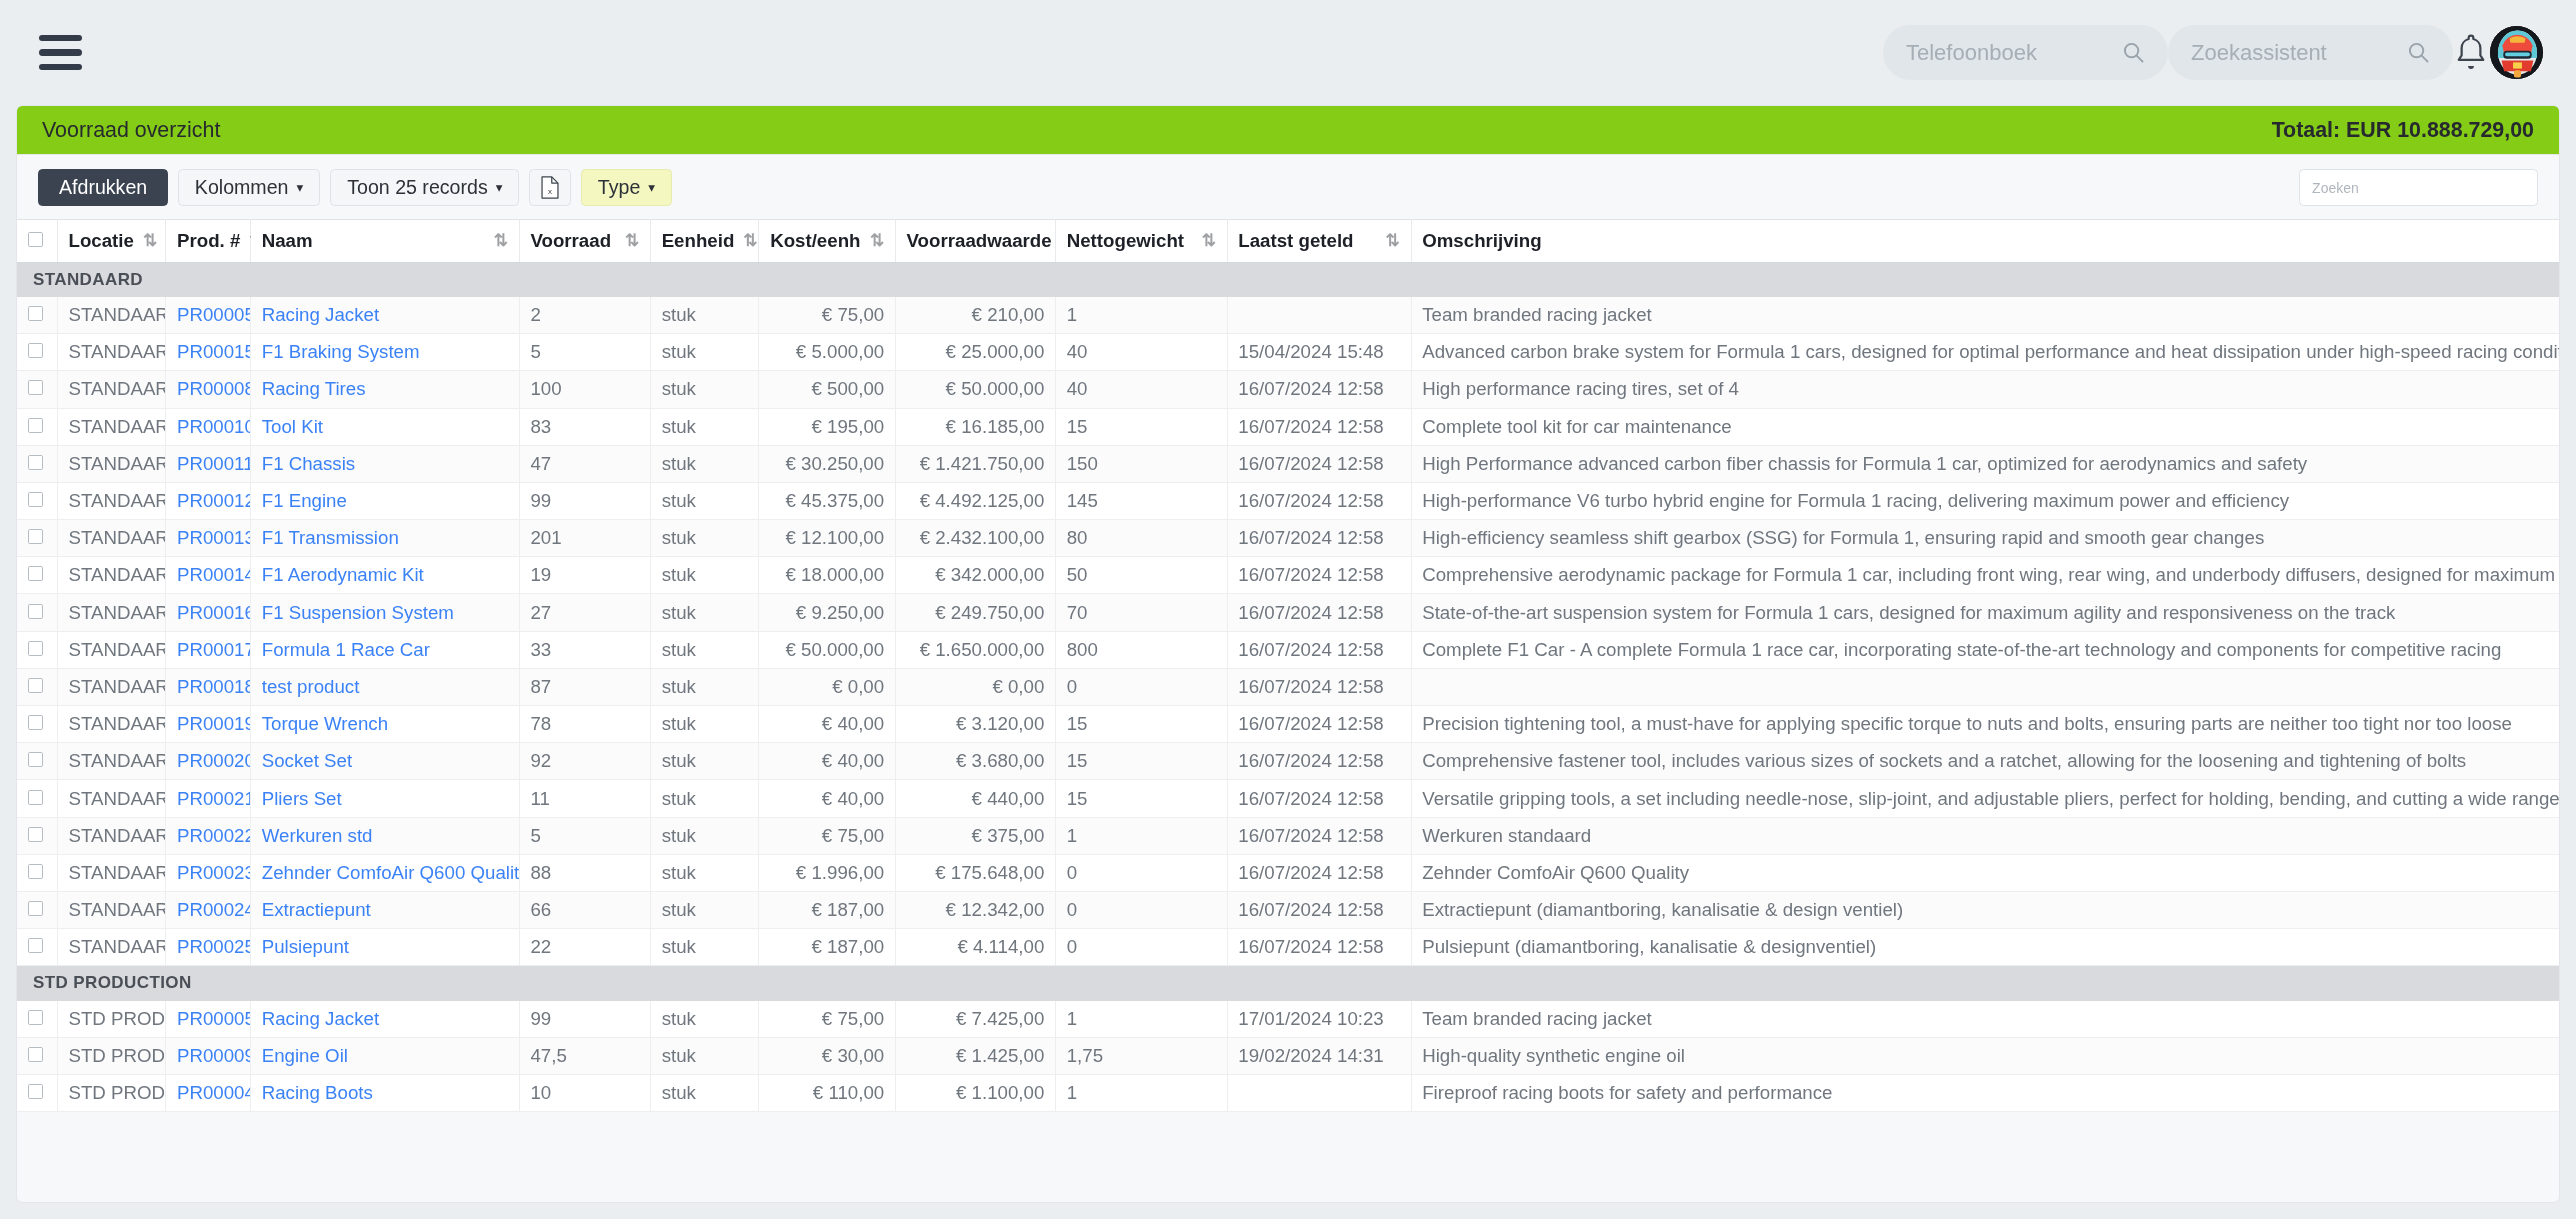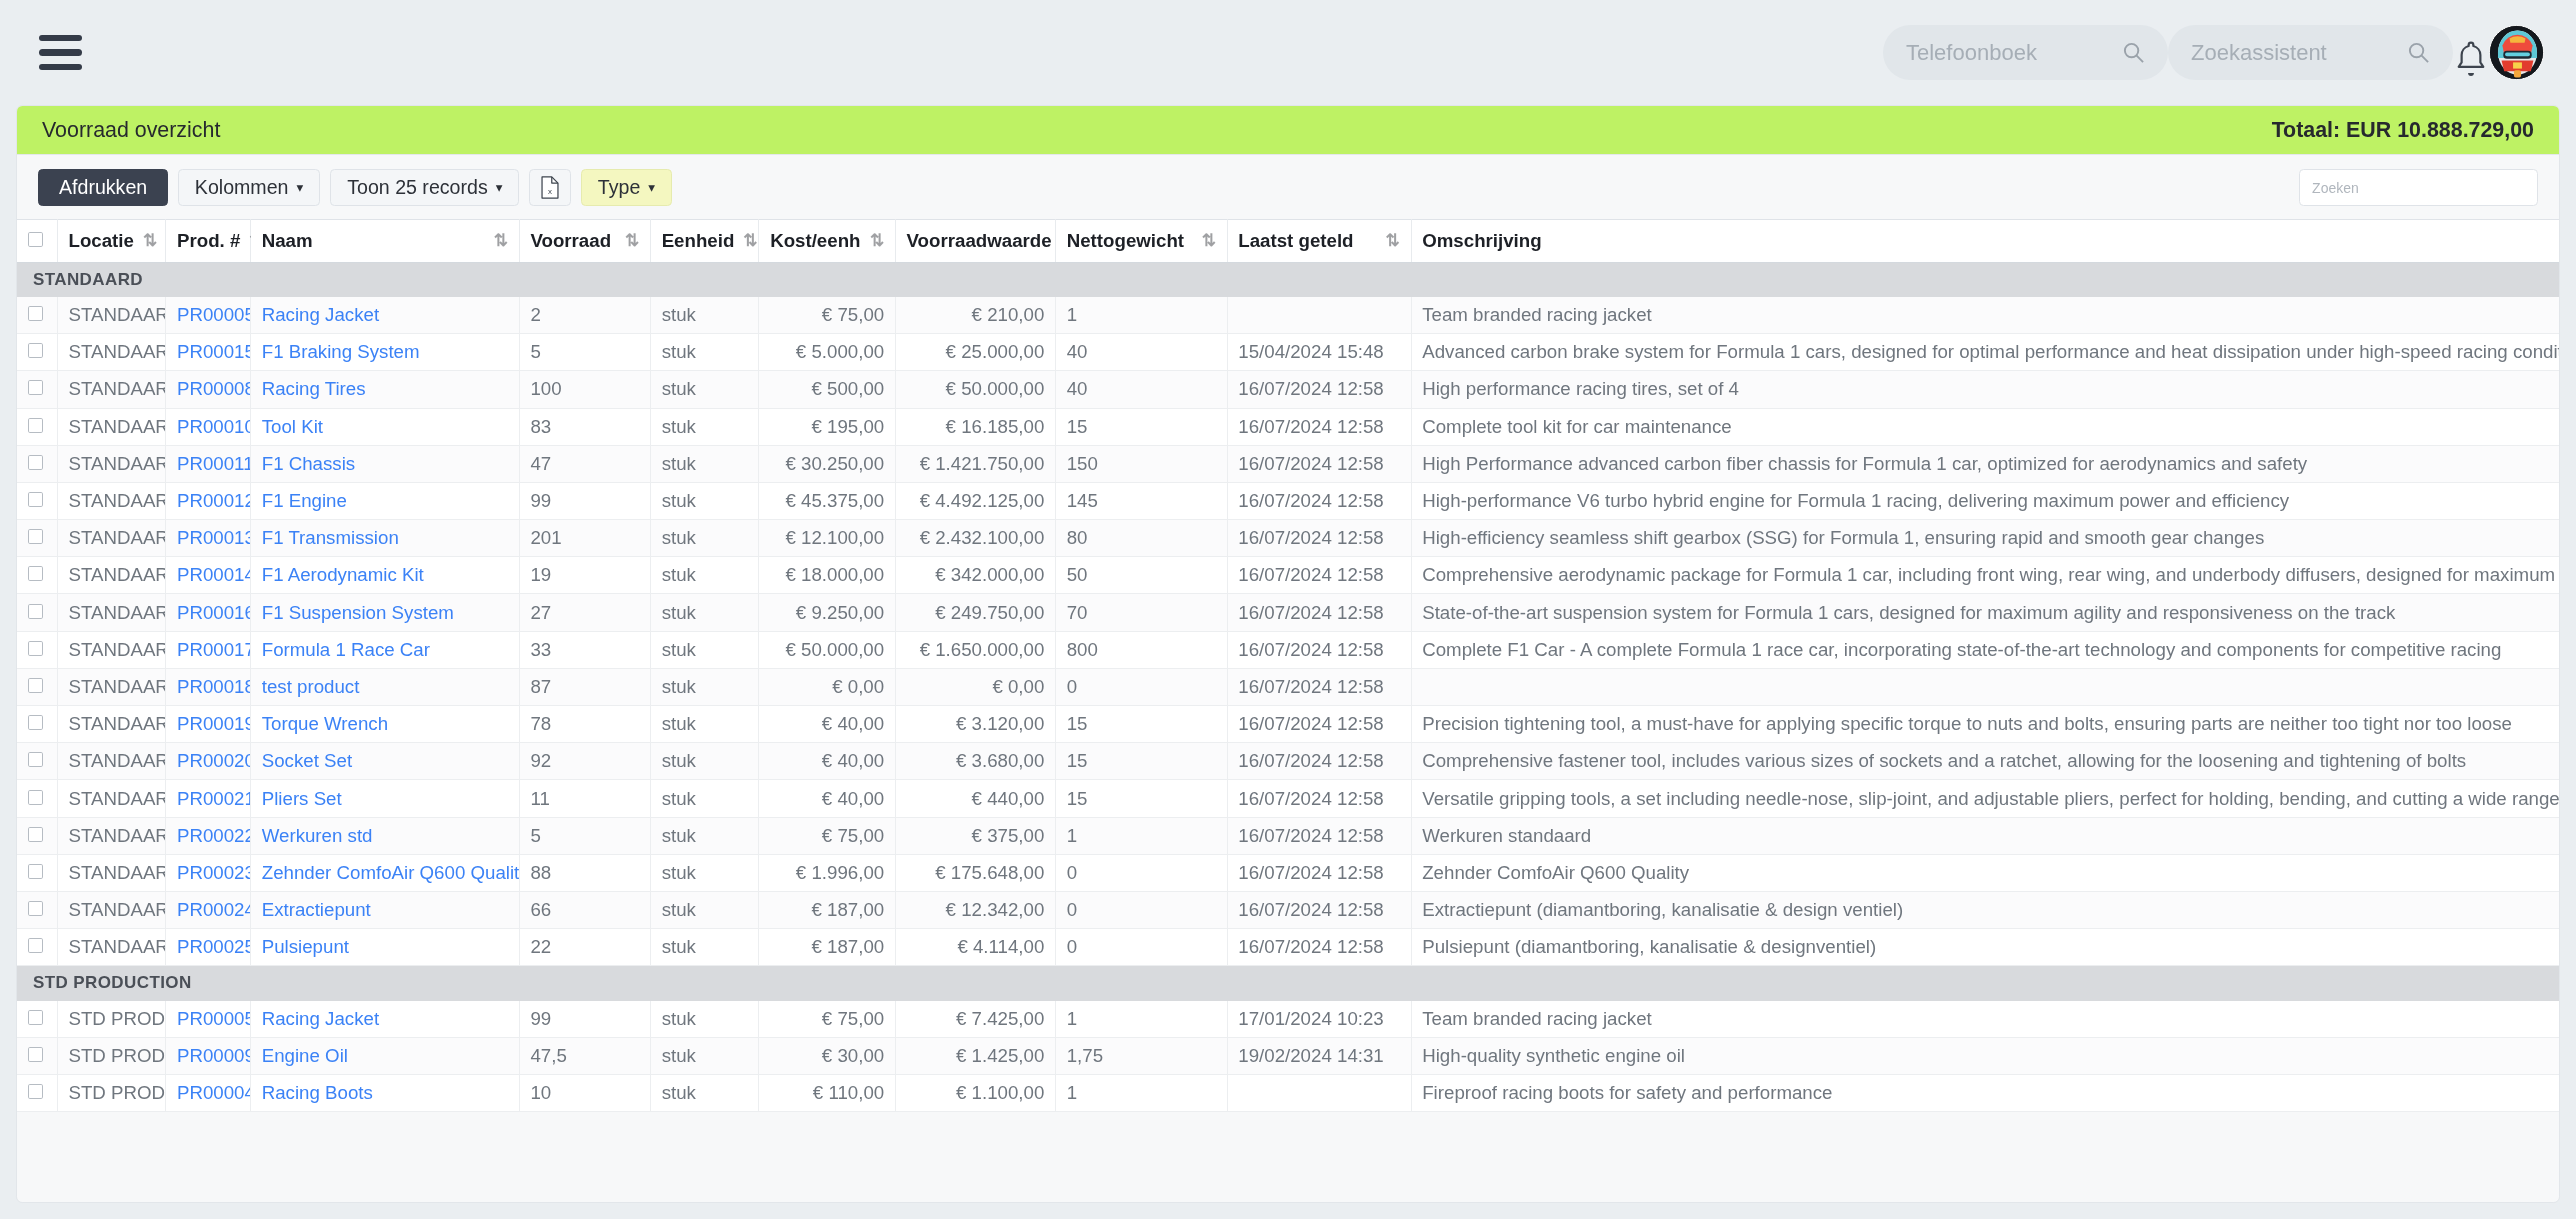--- a/index.html
+++ b/index.html
@@ -13,21 +13,21 @@
   
   .topbar {
     height: 105px;
     display: flex;
     align-items: center;
     padding: 0 32px 0 39px;
     background: #eaeef1;
   }
   .hamburger { width: 43px; cursor: pointer; display: flex; flex-direction: column; gap: 8px; }
   .hamburger span { display: block; height: 6.2px; border-radius: 3.6px; background: #343b48; }
-  .topbar-right { margin-left: auto; display: flex; align-items: flex-end; }
+  .topbar-right { margin-left: auto; display: flex; align-items: center; }
   .pill {
     width: 285px; height: 55px; border-radius: 28px;
     background: #e1e6ea;
     display: flex; align-items: center;
     padding: 0 23px;
     cursor: text;
   }
   .pill .ph { flex: 1; color: #a6aeb6; font-size: 22px; }
   .pill .mag { width: 23px; height: 23px; flex: 0 0 auto; }
   .bell { width: 36px; height: 41px; cursor: pointer; }
@@ -45,21 +45,21 @@
     border-radius: 6.2px;
     height: 1098px;
     display: flex; flex-direction: column;
     overflow: hidden;
   }
   .card-head {
     height: 49px;
     display: flex; align-items: center;
     padding: 0 25px;
     border-bottom: 0.9px solid #e4e8eb;
-    background: #bef264;
+    background: #84cc16;
     gap: 32px;
   }
   .card-title { font-size: 21.4px; color: #26292e; }
   .card-total { margin-left: auto; font-size: 21.4px; font-weight: bold; color: #26292e; }
 
   
   .toolbar {
     display: flex; align-items: center;
     padding: 14.3px 21.4px 12.5px 21.4px;
     gap: 10px;

